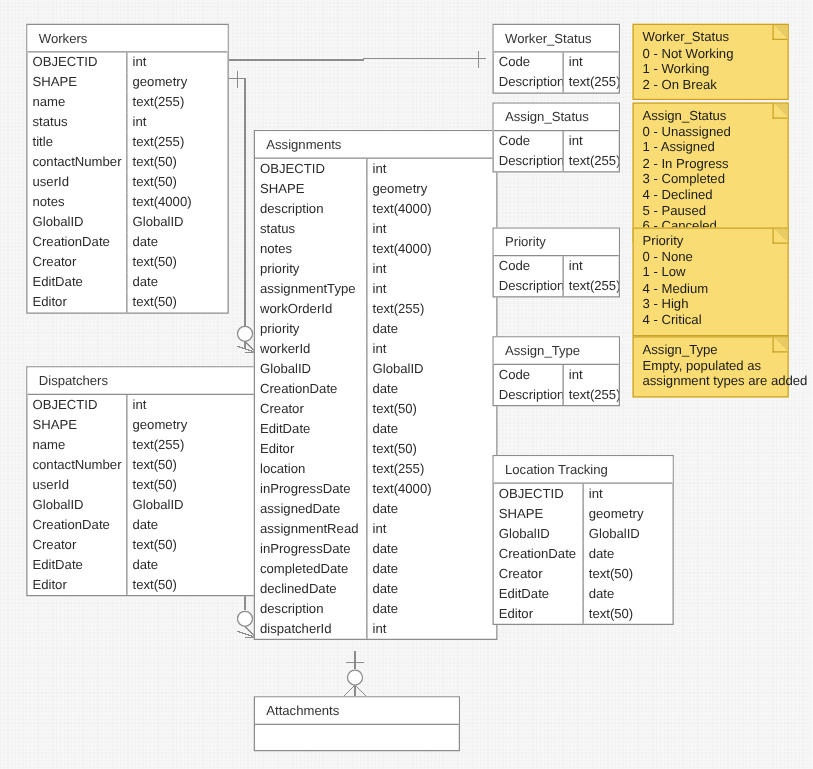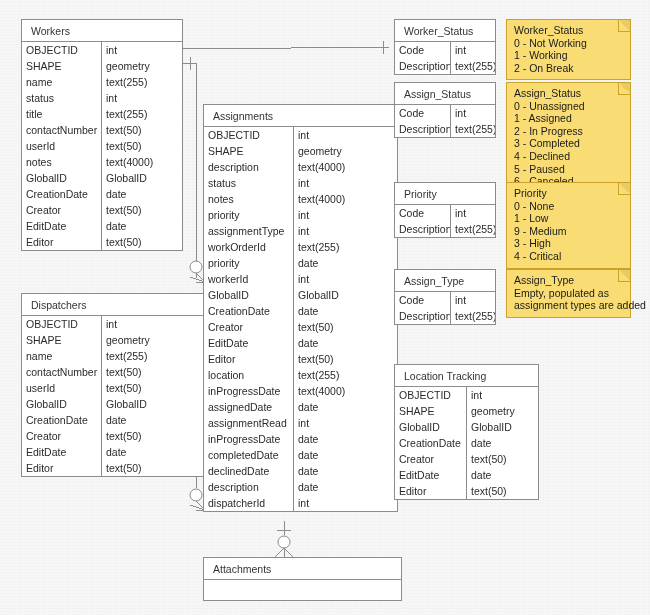--- a/index.html
+++ b/index.html
@@ -365,21 +365,21 @@
         <div class="fname">description</div>
         <div class="ftype">date</div>
       </div>
     <div class="frow">
         <div class="fname">dispatcherId</div>
         <div class="ftype">int</div>
       </div>
   </div>
 </div>
 
-<div class="entity empty-body" style="left:203px; top:557px; width:199px;">
+<div class="entity empty-body" style="left:203px; top:557px; width:165px;">
   <div class="entity-title">Attachments</div>
   <div class="entity-rows"></div>
 </div>
 
 <div class="entity w-loc" style="left:394px; top:364px; width:145px;">
   <div class="entity-title">Location Tracking</div>
   <div class="entity-rows">
     <div class="frow">
         <div class="fname">OBJECTID</div>
         <div class="ftype">int</div>
@@ -485,21 +485,21 @@
   <div class="note-line">4 - Declined</div>
   <div class="note-line">5 - Paused</div>
   <div class="note-line">6 - Canceled</div>
 </div>
 
 <div class="note" style="left:506px; top:182px; width:125px;">
   <span class="fold"></span>
   <div class="note-title">Priority</div>
   <div class="note-line">0 - None</div>
   <div class="note-line">1 - Low</div>
-  <div class="note-line">9 - Medium</div>
+  <div class="note-line">4 - Medium</div>
   <div class="note-line">3 - High</div>
   <div class="note-line">4 - Critical</div>
 </div>
 
 <div class="note" style="left:506px; top:269px; width:125px;">
   <span class="fold"></span>
   <div class="note-title">Assign_Type</div>
   <div class="note-line">Empty, populated as</div>
   <div class="note-line">assignment types are added</div>
 </div>

